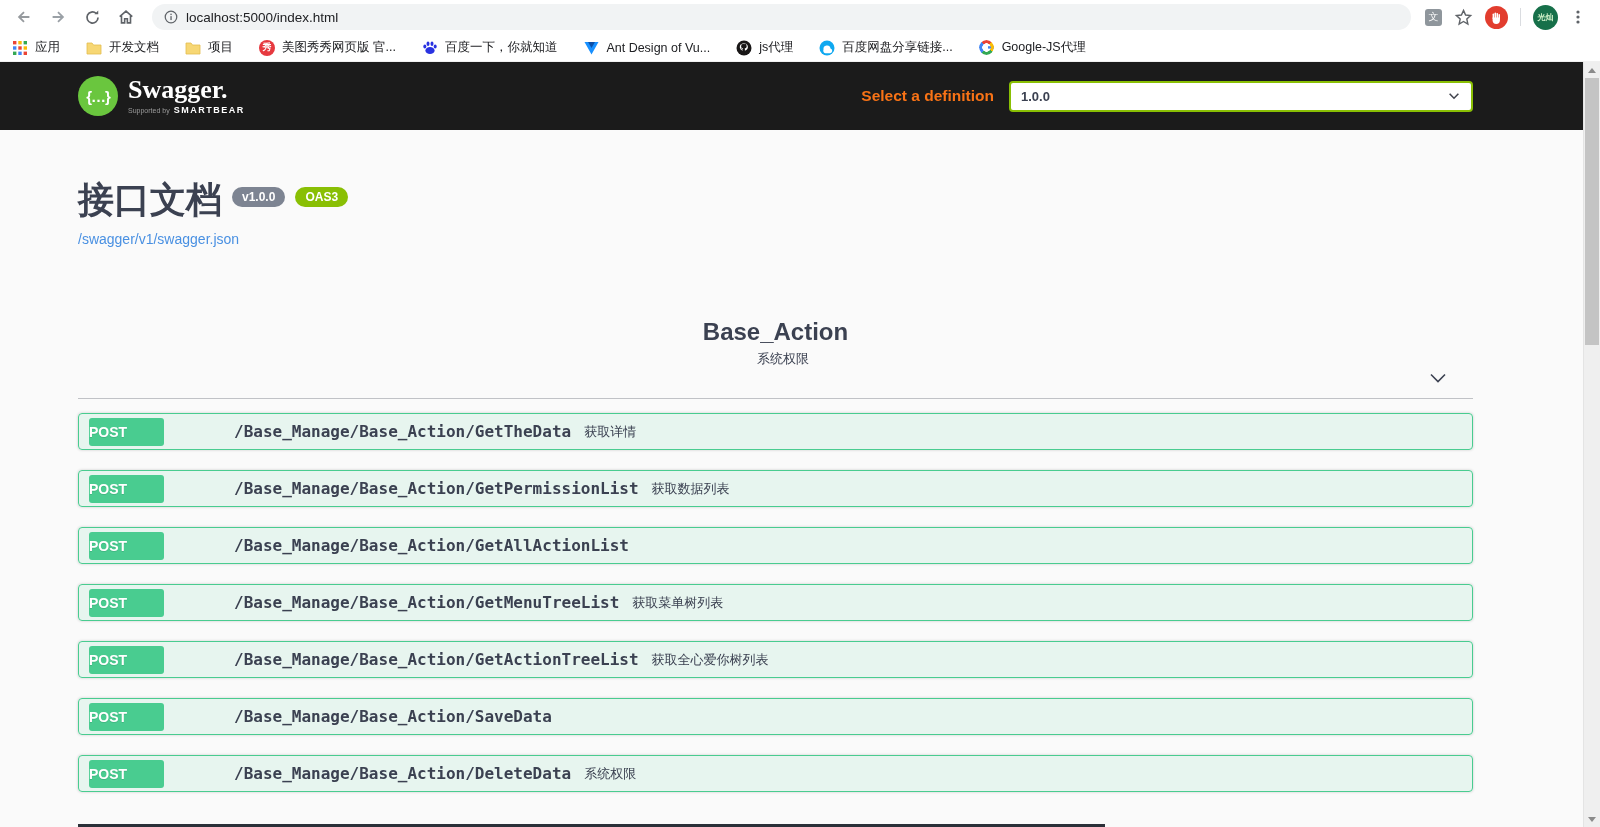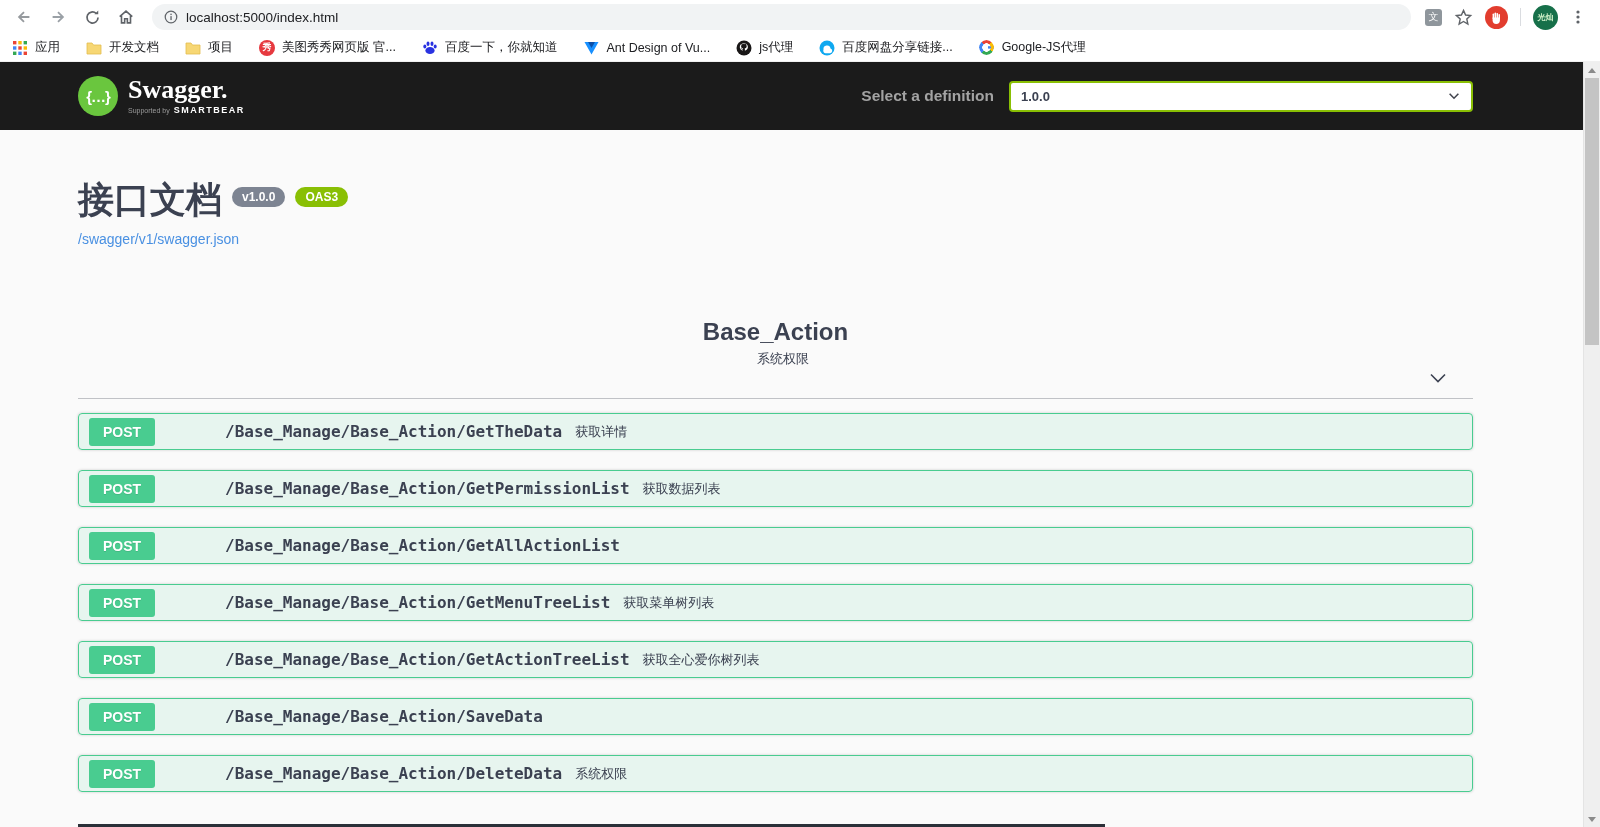--- a/index.html
+++ b/index.html
@@ -28,21 +28,21 @@
   .wrapper { width:1395px; margin-left:78px; }
   .topbar-inner { display:flex; align-items:center; }
   .logo { display:flex; align-items:center; gap:10px; }
   .logo-circle { width:40px; height:40px; border-radius:50%; background:#6ac63e; color:#fff; display:flex; align-items:center; justify-content:center; font-size:15px; font-weight:bold; letter-spacing:-1px; }
   .logo-text-wrap { display:flex; flex-direction:column; }
   .logo-title { color:#fff; font-size:26px; font-weight:bold; line-height:1;font-family:Liberation Serif, serif; }
   .logo-sub { display:flex; align-items:baseline; gap:4px; margin-top:2px; }
   .logo-sub .by { color:#9b9b9b; font-size:7px; }
   .logo-sub .smartbear { color:#fff; font-size:9px; font-weight:bold; letter-spacing:1.5px; }
   .def-area { margin-left:auto; display:flex; align-items:center; }
-  .def-label { color:#a3a3a3; font-size:15.5px; font-weight:bold; margin-right:15px; }
+  .def-label { color:#f97316; font-size:15.5px; font-weight:bold; margin-right:15px; }
   .def-select { width:464px; height:31px; background:#fff; border:2px solid #89bf04; border-radius:4px; display:flex; align-items:center; padding:0 10px; }
   .def-select .val { font-size:13px; font-weight:bold; color:#3b4151; flex:1; }
 
   
   .content { width:1583px; }
   .info { padding-top:48px; }
   .api-title { display:flex; align-items:flex-start; }
   .api-title .t { font-size:36px; font-weight:bold; color:#3b4151; line-height:1.2; }
   .pill { border-radius:57px; color:#fff; font-size:12px; font-weight:bold; padding:3px 10px; margin-left:10px; margin-top:9px; }
   .pill.gray { background:#7d8492; }
@@ -52,21 +52,21 @@
   .tag-section { }
   .tag-header { display:flex; align-items:center; padding:10px 0; cursor:pointer; border-bottom:1px solid rgba(59,65,81,.3); }
   .tag-header.first { margin-top:60px;flex-direction:column; }
   .tag-header.second { margin-top:33px; border-bottom:none; }
   .tag-name { font-size:24px; font-weight:bold; color:#3b4151; }
   .tag-desc { font-size:13px; font-weight:normal; color:#3b4151; margin-left:15px; margin-top:4px; }
   .tag-arrow { margin-left:auto; margin-right:25px; display:flex; }
 
   .ops { padding-top:14px; }
   .opblock { height:37px; margin-bottom:20px; border:1px solid #49cc90; border-radius:4px; background:rgba(73,204,144,.1); box-shadow:0 0 3px rgba(0,0,0,.19); display:flex; align-items:center; padding:0 10px; cursor:pointer; }
-  .method { background:#49cc90; color:#fff; font-size:14px; font-weight:bold; border-radius:3px; width:66px; text-align:center; padding:6px 0; text-shadow:0 1px 0 rgba(0,0,0,.1); flex:0 0 auto; }
+  .method { background:#49cc90; color:#fff; font-size:14px; font-weight:bold; border-radius:3px; width:75px; padding:6px 0; text-shadow:0 1px 0 rgba(0,0,0,.1); flex:0 0 auto; }
   .path { margin-left:70px; font-family:"DejaVu Sans Mono","Liberation Mono",monospace; font-weight:bold; font-size:16px; color:#3b4151; white-space:nowrap; }
   .summary { margin-left:13px; font-size:13px; color:#3b4151; white-space:nowrap; }
 
   
   .scrollbar { position:absolute; top:62px; right:0; bottom:0; width:17px; background:#efefef; border-left:1px solid #e4e4e4; }
   .sb-arrow { position:absolute; left:0; width:16px; height:16px; display:flex; align-items:center; justify-content:center; }
   .sb-up { top:0; }
   .sb-down { bottom:0; }
   .tri-up { width:0; height:0; border-left:4px solid transparent; border-right:4px solid transparent; border-bottom:5px solid #8a8a8a; }
   .tri-down { width:0; height:0; border-left:4px solid transparent; border-right:4px solid transparent; border-top:5px solid #8a8a8a; }

